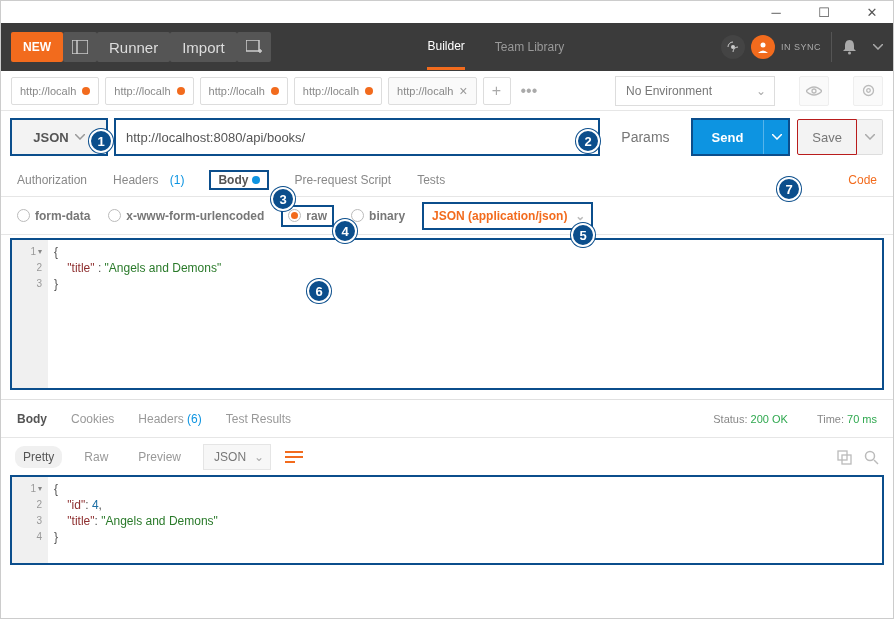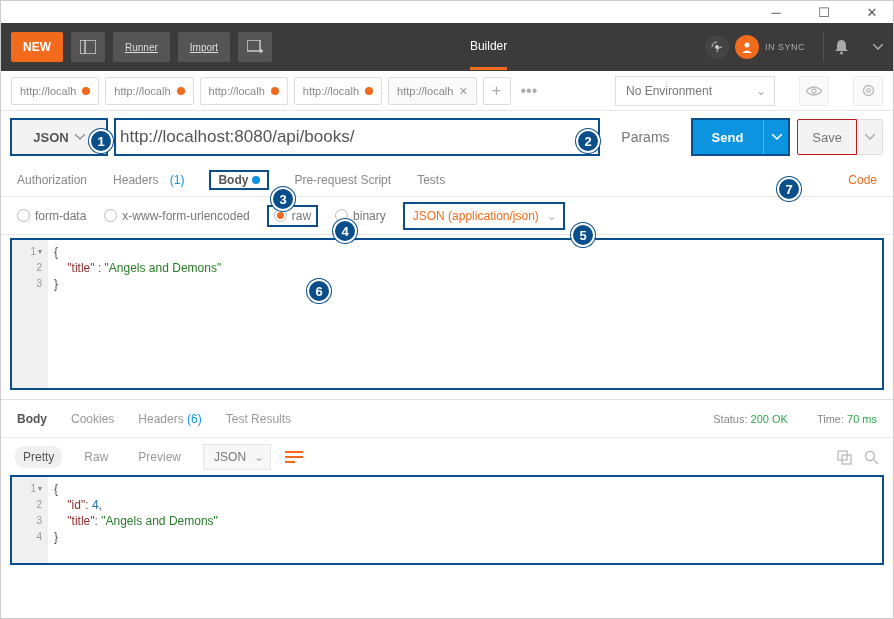--- a/index.html
+++ b/index.html
@@ -3,23 +3,23 @@
 <meta charset="utf-8">
 <style>
 * { box-sizing: border-box; margin: 0; padding: 0; font-family: -apple-system, BlinkMacSystemFont, "Segoe UI", Helvetica, Arial, sans-serif; }
 body { background: #fff; width: 894px; height: 619px; overflow: hidden; border: 1px solid #ccc; position: relative; }
 
 
 .titlebar { height: 22px; background: #fff; display: flex; justify-content: flex-end; align-items: center; padding-right: 4px; gap: 14px; }
 .titlebar .win-btn { width: 34px; height: 22px; display: flex; align-items: center; justify-content: center; color: #555; font-size: 13px; }
 
 
-.topbar { height: 48px; background: #3b3b3b; display: flex; align-items: center; padding: 0 10px; gap: 8px; color: #ccc; }
+.topbar { height: 48px; background: #3b3b3b; display: flex; align-items: center; padding: 0 10px; color: #ccc; }
 .btn-new { background: #f26b1d; color: #fff; border: none; height: 30px; padding: 0 12px; font-weight: 600; font-size: 12px; border-radius: 2px; }
-.btn-dark { background: #555; color: #ddd; border: none; height: 30px; padding: 0 12px; font-size: 10px; border-radius: 2px; display: flex; align-items: center; gap: 4px; text-decoration: underline; }
+.btn-dark { background: #555; color: #ddd; border: none; height: 30px; padding: 0 12px; font-size: 15px; border-radius: 2px; display: flex; align-items: center; gap: 4px; }
 .btn-dark.icon-only { width: 34px; padding: 0; justify-content: center; }
 .topbar-mid { flex: 1; display: flex; align-items: center; justify-content: center; gap: 30px; }
 .topbar-tab { color: #999; font-size: 12px; padding: 14px 0; cursor: pointer; }
 .topbar-tab.active { color: #fff; border-bottom: 3px solid #f26b1d; }
 .sync-badge { display: flex; align-items: center; gap: 6px; }
 .sync-circle { width: 24px; height: 24px; border-radius: 50%; background: #444; display: flex; align-items: center; justify-content: center; }
 .sync-circle.orange { background: #f26b1d; }
 .sync-text { font-size: 9px; color: #aaa; letter-spacing: 0.5px; text-align: center; }
 .bell-wrap { margin-left: 10px; padding: 0 10px; border-left: 1px solid #555; height: 30px; display: flex; align-items: center; }
 .gear-wrap { padding-left: 6px; color: #aaa; }
@@ -34,39 +34,39 @@
 .tab-more { color: #aaa; font-size: 16px; padding: 0 4px; }
 .env-area { margin-left: auto; display: flex; align-items: center; gap: 24px; }
 .env-select { border: 1px solid #ddd; height: 30px; padding: 0 28px 0 10px; font-size: 12px; color: #777; background: #fff; display: flex; align-items: center; position: relative; min-width: 160px; }
 .env-select .chev { position: absolute; right: 8px; color: #aaa; }
 .env-icon-btn { width: 30px; height: 30px; border: 1px solid #eee; display: flex; align-items: center; justify-content: center; color: #bbb; background: #fafafa; border-radius: 2px; }
 
 
 .url-row { height: 52px; display: flex; align-items: center; padding: 6px 10px; gap: 8px; background: #fff; }
 .method-btn { border: 1px solid #ddd; background: #f3f3f3; height: 36px; width: 96px; display: flex; align-items: center; justify-content: center; gap: 6px; font-size: 13px; color: #555; font-weight: 600; position: relative; }
 .highlight-box { outline: 2px solid #0b4e8c; outline-offset: -1px; }
-.url-input { flex: 1; height: 36px; border: 1px solid #ddd; padding: 0 4px; font-size: 17px; color: #555; }
+.url-input { flex: 1; height: 36px; border: 1px solid #ddd; padding: 0 10px; font-size: 13px; color: #555; }
 .params-btn { height: 36px; padding: 0 14px; background: #fff; border: none; color: #777; font-size: 14px; }
 .send-btn { height: 36px; background: #0d94e1; border: none; color: #fff; font-size: 13px; font-weight: 600; padding: 0 20px; border-radius: 2px 0 0 2px; }
 .send-drop { height: 36px; width: 26px; background: #0d94e1; border: none; border-left: 1px solid rgba(255,255,255,0.3); color: #fff; border-radius: 0 2px 2px 0; display: flex; align-items: center; justify-content: center; }
 .send-wrap { display: flex; }
 .save-btn { height: 36px; padding: 0 14px; background: #f3f3f3; border: 1px solid #b91c1c; color: #777; font-size: 13px; border-radius: 2px 0 0 2px; }
 .save-drop { height: 36px; width: 26px; background: #f3f3f3; border: 1px solid #ddd; border-left: none; color: #999; border-radius: 0 2px 2px 0; display: flex; align-items: center; justify-content: center; }
 .save-wrap { display: flex; }
 
 
 .req-subtabs { height: 34px; border-bottom: 1px solid #e6e6e6; display: flex; align-items: center; padding: 0 16px; gap: 26px; font-size: 12px; color: #888; }
 .req-subtab { cursor: pointer; display: flex; align-items: center; gap: 4px; }
 .req-subtab .count { color: #0d94e1; }
 .req-subtab.active { color: #555; font-weight: 600; }
 .blue-dot { width: 8px; height: 8px; border-radius: 50%; background: #0d94e1; display: inline-block; }
 .code-link { margin-left: auto; color: #f26b1d; font-size: 12px; }
 
 
-.body-types { height: 38px; display: flex; align-items: center; padding: 0 16px; gap: 18px; font-size: 12px; color: #777; border-bottom: 1px solid #e6e6e6; }
+.body-types { height: 38px; display: flex; align-items: center; padding: 0 16px; gap: 18px; font-size: 12px; color: #777; border-bottom: 1px solid #e6e6e6; font-weight: bold; }
 .radio-wrap { display: flex; align-items: center; gap: 5px; }
 .radio { width: 13px; height: 13px; border: 1px solid #bbb; border-radius: 50%; display: inline-flex; align-items: center; justify-content: center; }
 .radio.sel::after { content: ""; width: 7px; height: 7px; background: #f26b1d; border-radius: 50%; }
 .content-type-select { border: 1px solid #ddd; height: 26px; padding: 0 24px 0 8px; font-size: 12px; color: #f26b1d; display: flex; align-items: center; position: relative; }
 .content-type-select .chev { position: absolute; right: 6px; color: #bbb; }
 
 
 .editor { height: 150px; border: 1px solid #e0e0e0; margin: 4px 10px 10px 10px; font-family: Consolas, Monaco, monospace; font-size: 12px; display: flex; }
 .gutter { width: 36px; background: #f0f0f0; color: #999; text-align: right; padding: 4px 6px 4px 0; line-height: 16px; font-size: 10px; }
 .gutter .ln { display: flex; justify-content: flex-end; align-items: center; gap: 2px; height: 16px; }
@@ -120,20 +120,21 @@
   <button class="btn-dark">Import</button>
   <button class="btn-dark icon-only">
     <svg width="16" height="14" viewBox="0 0 16 14">
         <rect x="0" y="0" width="13" height="11" fill="none" stroke="#ccc" stroke-width="1.5"></rect>
         <line x1="12" y1="11" x2="16" y2="11" stroke="#ccc" stroke-width="1.5"></line>
         <line x1="14" y1="9" x2="14" y2="13" stroke="#ccc" stroke-width="1.5"></line>
       </svg>
   </button>
   <div class="topbar-mid">
     <div class="topbar-tab active">Builder</div>
+    <div class="topbar-tab">Team Library</div>
   </div>
   <div class="sync-badge">
     <div class="sync-circle">
         <svg width="14" height="14" viewBox="0 0 14 14">
           <circle cx="7" cy="7" r="2" fill="#ccc"></circle>
           <path d="M2 7 A5 5 0 0 1 7 2" fill="none" stroke="#ccc"></path>
           <path d="M7 12 A5 5 0 0 1 12 7" fill="none" stroke="#ccc"></path>
         </svg>
       </div>
     <div class="sync-circle orange">

